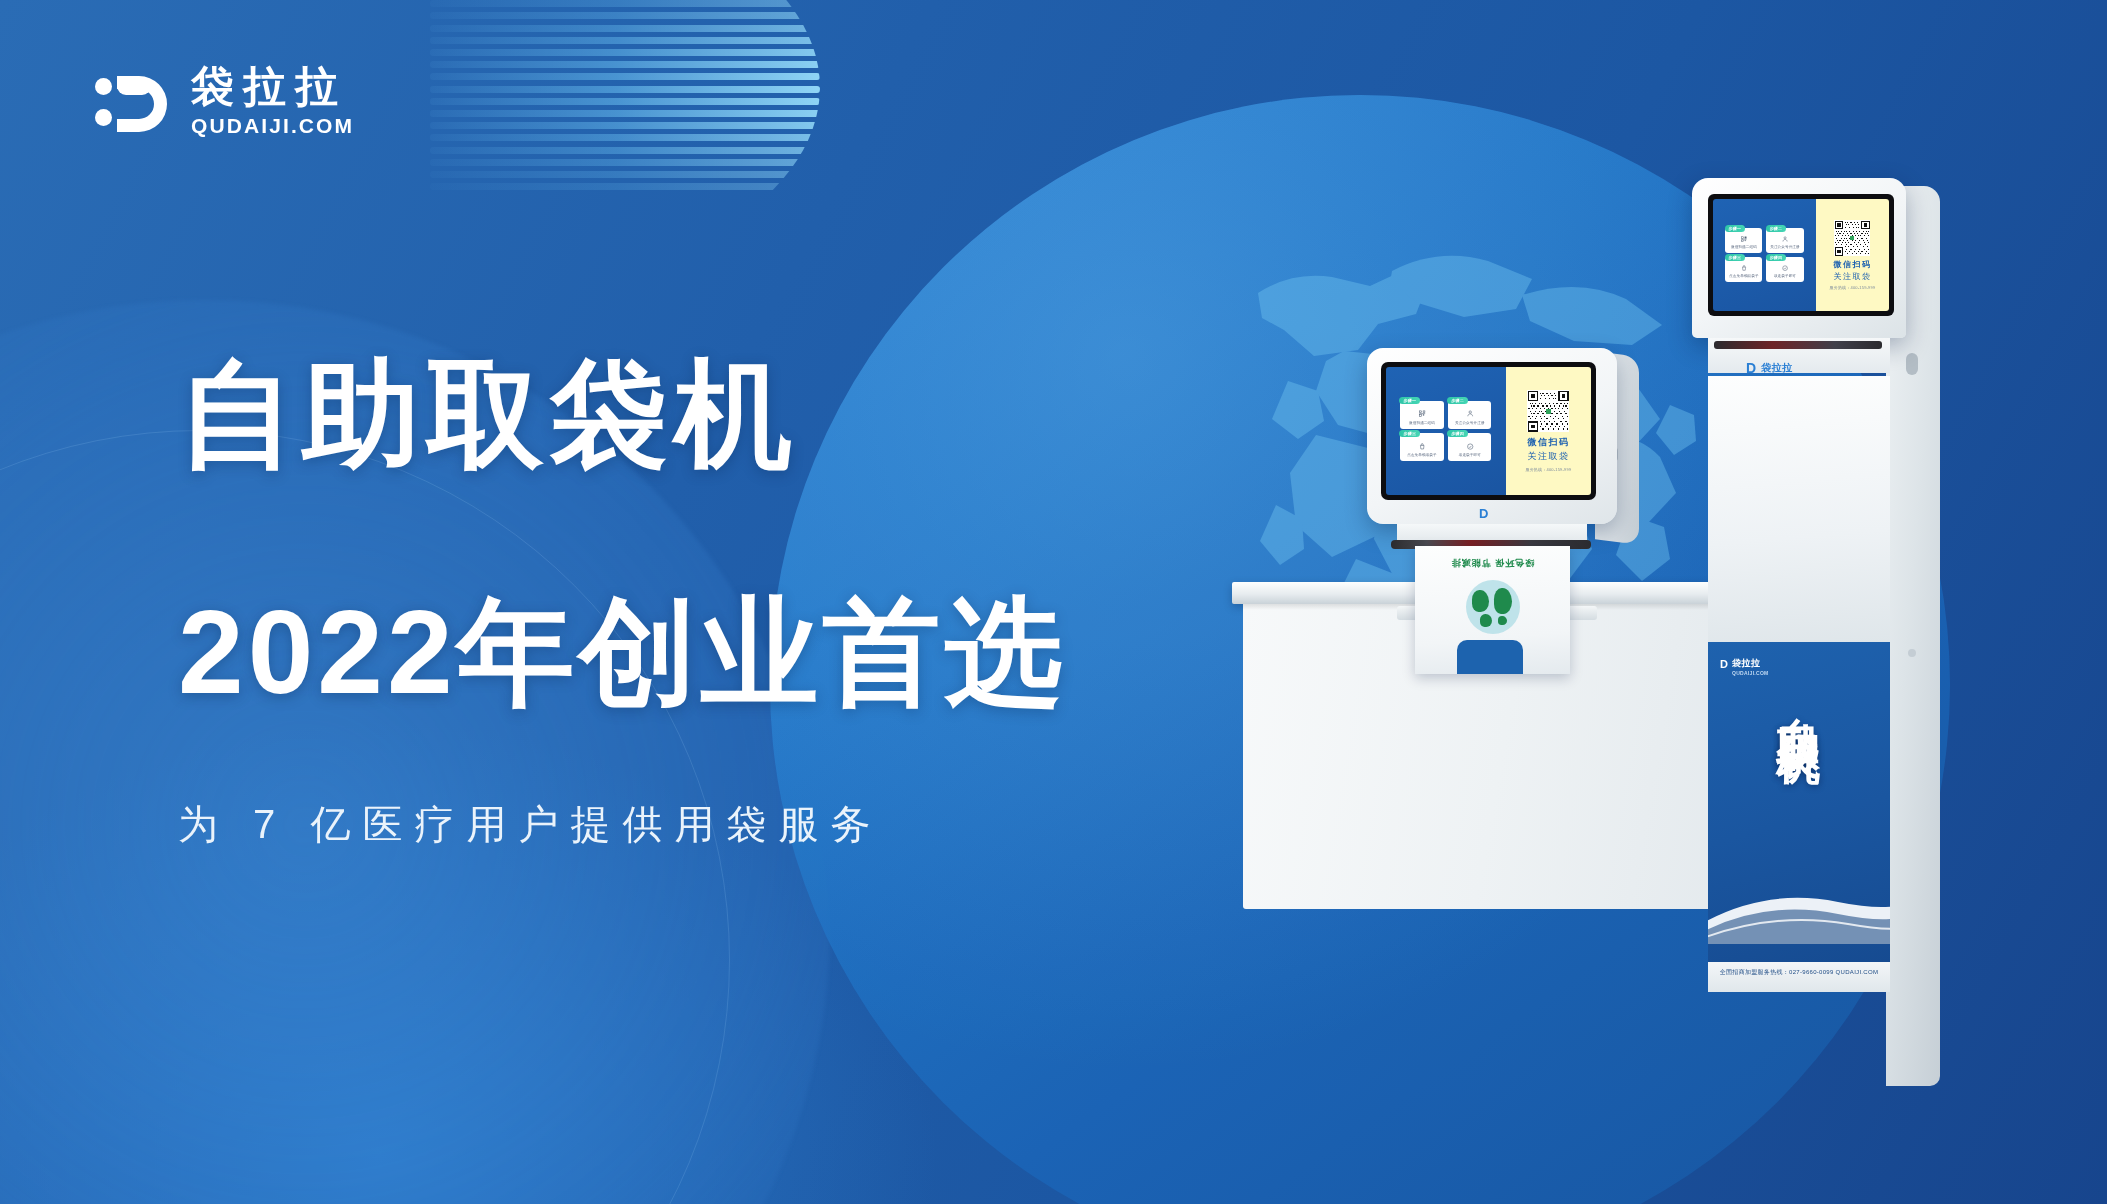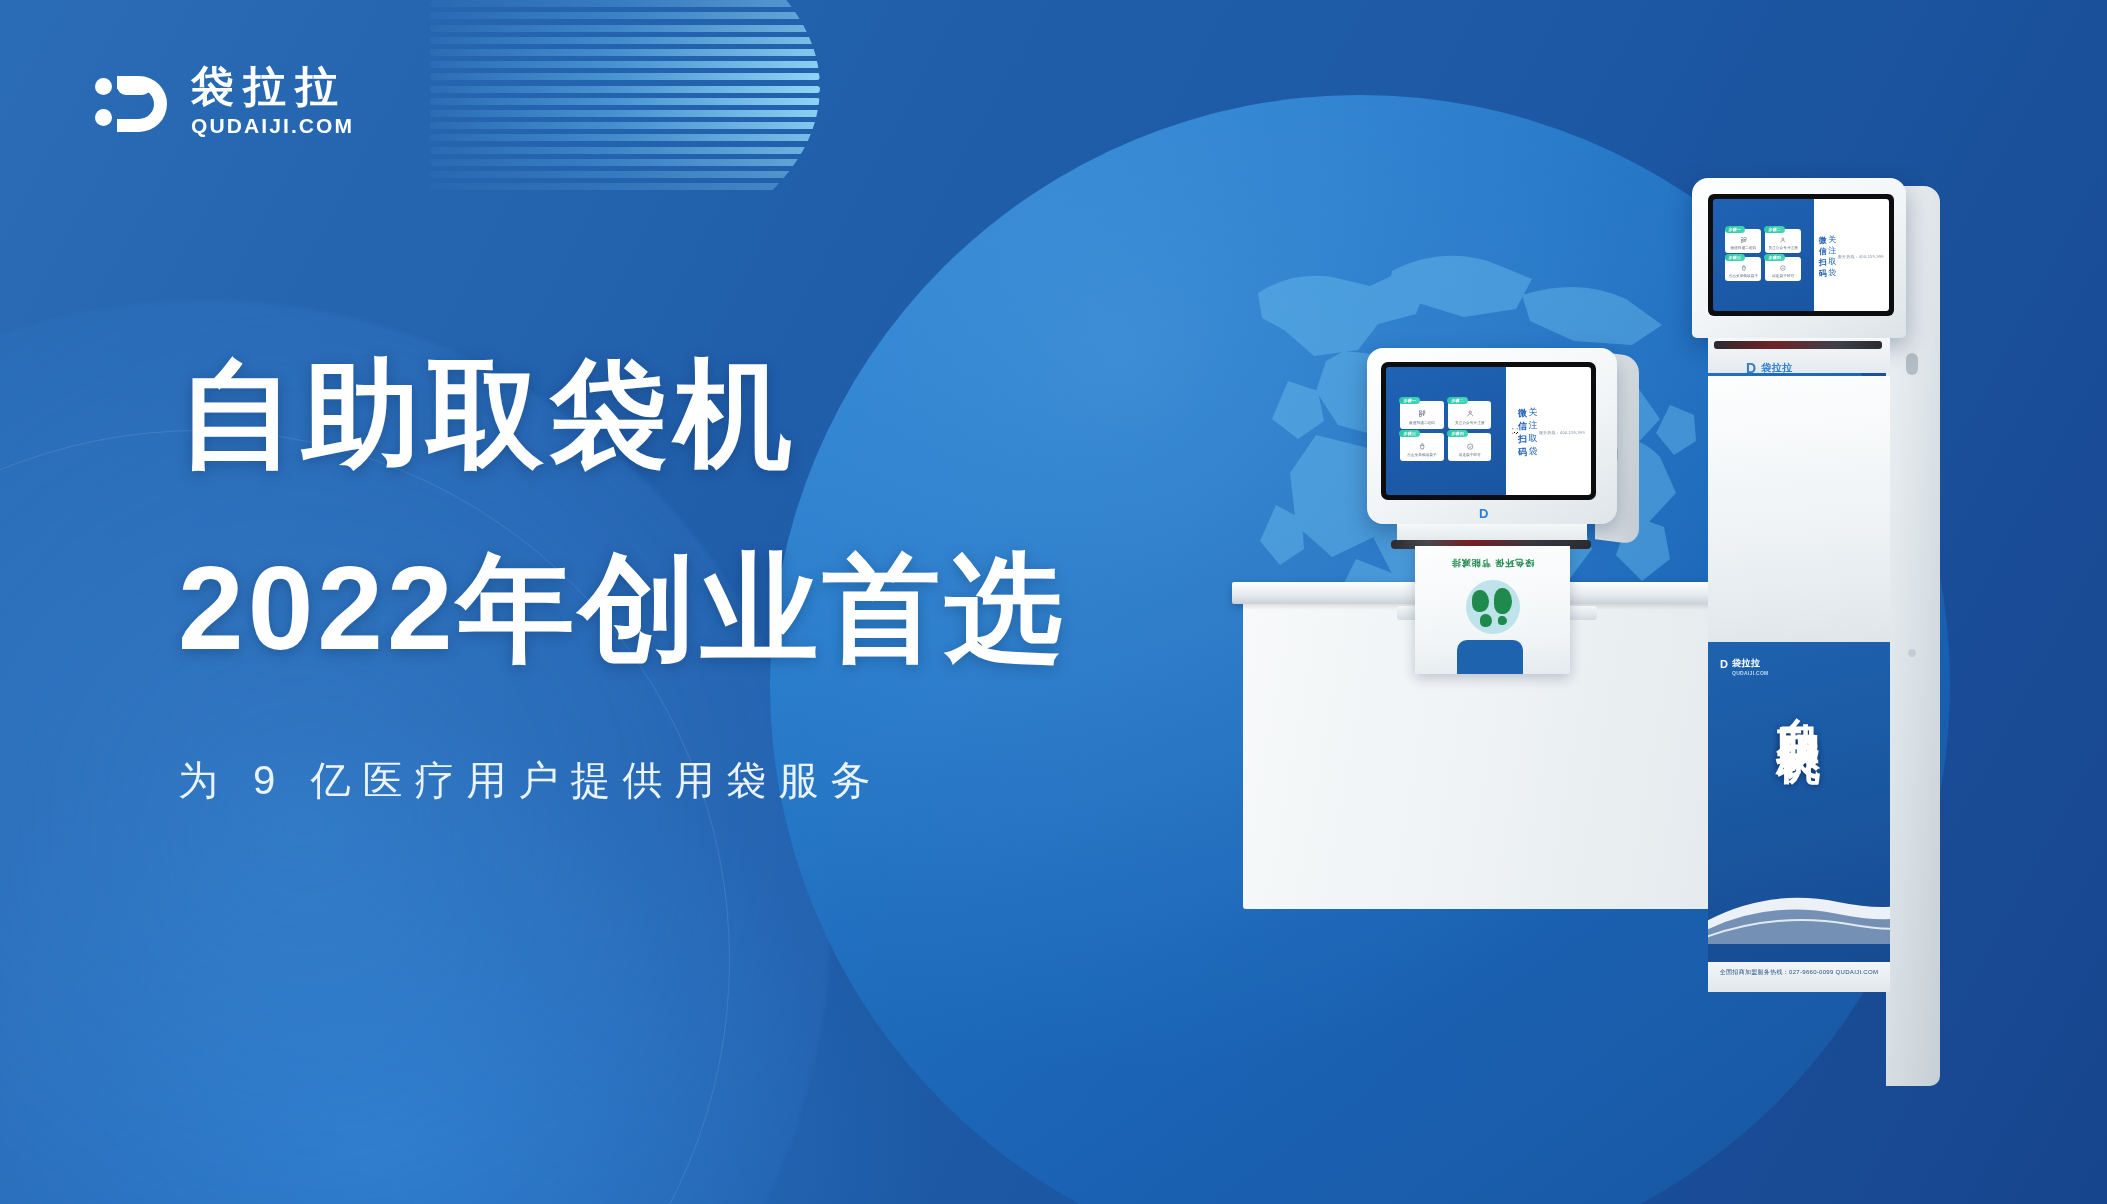--- a/index.html
+++ b/index.html
@@ -60,21 +60,21 @@
                      border-radius:9px; background:#fff; }
   .logo-text { display:flex; flex-direction:column; }
   .logo-cn { font-size:43px; font-weight:700; color:#fff; letter-spacing:9px; line-height:1.05; }
   .logo-en { font-size:21px; font-weight:700; color:#fff; letter-spacing:2.1px; margin-top:4px; }
 
   
   .copy { position:absolute; left:178px; top:355px; }
   .h-line { color:#fff; font-weight:700; line-height:1; white-space:nowrap;
             text-shadow:0 3px 14px rgba(0,30,70,.28); }
   .h1 { font-size:118px; letter-spacing:6px; }
-  .h2 { font-size:118px; letter-spacing:4px; margin-top:76px; }
+  .h2 { font-size:118px; letter-spacing:4px; margin-top:120px; }
   .sub { margin-top:86px; color:#eaf3fb; font-size:40px; letter-spacing:12px;
          font-weight:400; white-space:nowrap; }
 
   
   .counter-top { position:absolute; left:1232px; top:582px; width:560px; height:22px;
                  background:linear-gradient(180deg,#fdfefe 0%,#e7ecef 55%,#c9d2d8 100%);
                  border-radius:2px; box-shadow:0 3px 8px rgba(0,20,55,.25); }
   .counter-body { position:absolute; left:1243px; top:604px; width:540px; height:305px;
                   background:linear-gradient(100deg,#f7f9fa 0%,#eef2f4 48%,#e2e8ec 100%);
                   border-radius:0 0 3px 3px; }
@@ -170,21 +170,21 @@
   .step-card { background:#fff; border-radius:3px; position:relative;
               display:flex; flex-direction:column; align-items:center; justify-content:flex-end;
               padding-bottom:9%; }
   .step-tag { position:absolute; left:-2%; top:-14%; background:linear-gradient(90deg,#2fc5a8,#45d6b4);
               color:#fff; border-radius:6px; padding:1px 4px; font-size:4px; font-weight:700;
               letter-spacing:.2px; white-space:nowrap; }
   .step-ico { width:38%; height:30%; display:flex; align-items:center; justify-content:center;
               color:#3a4a5c; margin-bottom:8%; }
   .step-ico svg { width:100%; height:100%; }
   .step-lbl { font-size:3.6px; color:#53627a; letter-spacing:.1px; white-space:nowrap; }
-  .scr-right { flex:1; background:#ffffff; display:flex; flex-direction:row;
+  .scr-right { flex:1; background:#fef9c3; display:flex; flex-direction:column;
               align-items:center; justify-content:center; padding:4% 3%; position:relative; }
   .qr { width:58%; aspect-ratio:1/1; display:block; }
   .qr-t1 { font-size:9px; font-weight:700; color:#1a5fb0; letter-spacing:1.5px; margin-top:5%; }
   .qr-t2 { font-size:9px; font-weight:400; color:#1a5fb0; letter-spacing:1.5px; margin-top:2%; }
   .qr-t3 { font-size:4px; color:#7b8a9c; letter-spacing:.2px; margin-top:5%; white-space:nowrap; }
 
   .fk-screen .qr-t1,.fk-screen .qr-t2 { font-size:8px; }
 </style>
 </head>
 <body>
@@ -253,21 +253,21 @@
     </div>
     <div class="logo-text">
       <span class="logo-cn">袋拉拉</span>
       <span class="logo-en">QUDAIJI.COM</span>
     </div>
   </div>
 
   <div class="copy">
     <div class="h-line h1">自助取袋机</div>
     <div class="h-line h2">2022年创业首选</div>
-    <div class="sub">为 9 亿医疗用户提供用袋服务</div>
+    <div class="sub">为 7 亿医疗用户提供用袋服务</div>
   </div>
 
   <div class="counter-top"></div>
   <div class="counter-body"></div>
 
   <div class="desk-unit">
     <div class="desk-side">
       <span class="port"></span>
     </div>
     <div class="desk-shell">

